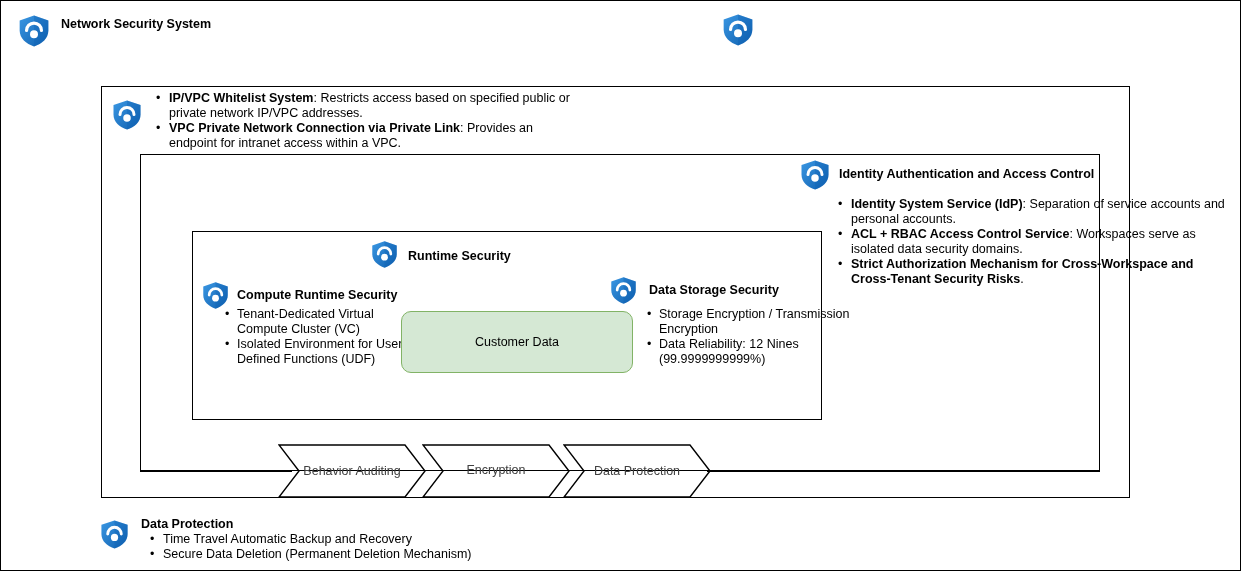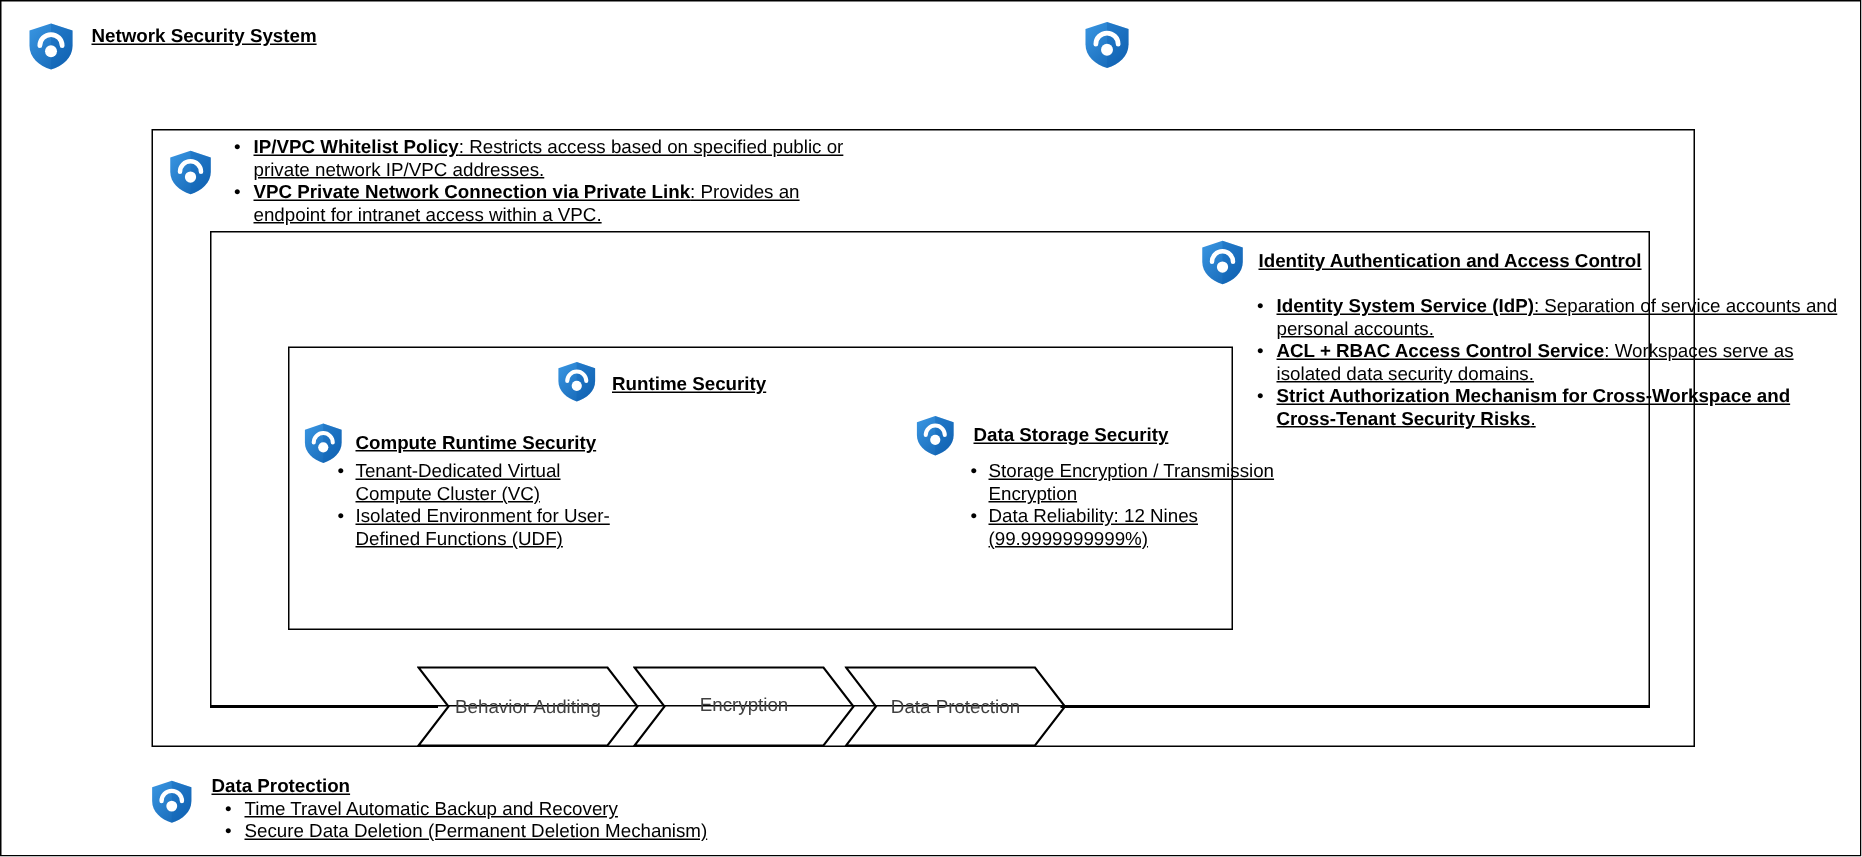--- a/index.html
+++ b/index.html
@@ -12,21 +12,21 @@
   }
   #page {
     position: relative;
     width: 1241px;
     height: 571px;
     background: #ffffff;
     border: 1px solid #000000;
     box-sizing: border-box;
     overflow: hidden;
   }
-  .abs { position: absolute; text-decoration: underline; }
+  .abs { position: absolute; }
 
   
   .shield { display: block; }
 
   
   .hdr-title {
     font-size: 12.5px;
     font-weight: bold;
     color: #000000;
     line-height: 15px;
@@ -134,21 +134,21 @@
     <svg class="shield" width="32" height="32" viewBox="0 0 64 64">
       <path d="M32 3 L59 12 L59 31 C59 46 47 56 32 61 C17 56 5 46 5 31 L5 12 Z" fill="url(#sg1)"></path>
       <path d="M32 3 L59 12 L59 31 C59 46 47 56 32 61 Z" fill="#0e62b4" opacity="0.35"></path>
       <path d="M18 31 A14 14 0 0 1 46 31" fill="none" stroke="#ffffff" stroke-width="6" stroke-linecap="round"></path>
       <circle cx="32" cy="38" r="7.5" fill="#ffffff"></circle>
     </svg>
   </div>
   <div class="abs" style="left:146px; top:90px; width:430px;">
     <ul class="ul">
       <li class="blk">
-        <b>IP/VPC Whitelist Policy</b><span>: Restricts access based on specified public or private network IP/VPC addresses.</span>
+        <b>IP/VPC Whitelist System</b><span>: Restricts access based on specified public or private network IP/VPC addresses.</span>
       </li>
       <li class="blk">
         <b>VPC Private Network Connection via Private Link</b><span>: Provides an endpoint for intranet access within a VPC.</span>
       </li>
     </ul>
   </div>
 
   <div class="abs" style="left:798px; top:158px;">
     <svg class="shield" width="32" height="32" viewBox="0 0 64 64">
       <path d="M32 3 L59 12 L59 31 C59 46 47 56 32 61 C17 56 5 46 5 31 L5 12 Z" fill="url(#sg1)"></path>
@@ -193,20 +193,23 @@
     </svg>
   </div>
   <div class="abs hdr-title" style="left:236px; top:287px;">Compute Runtime Security</div>
   <div class="abs" style="left:216px; top:306px; width:192px;">
     <ul class="ul tight">
       <li class="blk">Tenant-Dedicated Virtual Compute Cluster (VC)</li>
       <li class="blk">Isolated Environment for User-Defined Functions (UDF)</li>
     </ul>
   </div>
 
+  <div class="abs greenbox" style="left:400px; top:310px; width:232px; height:62px;">
+    <span>Customer Data</span>
+  </div>
 
   <div class="abs" style="left:608px; top:275px;">
     <svg class="shield" width="29" height="29" viewBox="0 0 64 64">
       <path d="M32 3 L59 12 L59 31 C59 46 47 56 32 61 C17 56 5 46 5 31 L5 12 Z" fill="url(#sg1)"></path>
       <path d="M32 3 L59 12 L59 31 C59 46 47 56 32 61 Z" fill="#0e62b4" opacity="0.35"></path>
       <path d="M18 31 A14 14 0 0 1 46 31" fill="none" stroke="#ffffff" stroke-width="6" stroke-linecap="round"></path>
       <circle cx="32" cy="38" r="7.5" fill="#ffffff"></circle>
     </svg>
   </div>
   <div class="abs hdr-title" style="left:648px; top:282px;">Data Storage Security</div>

